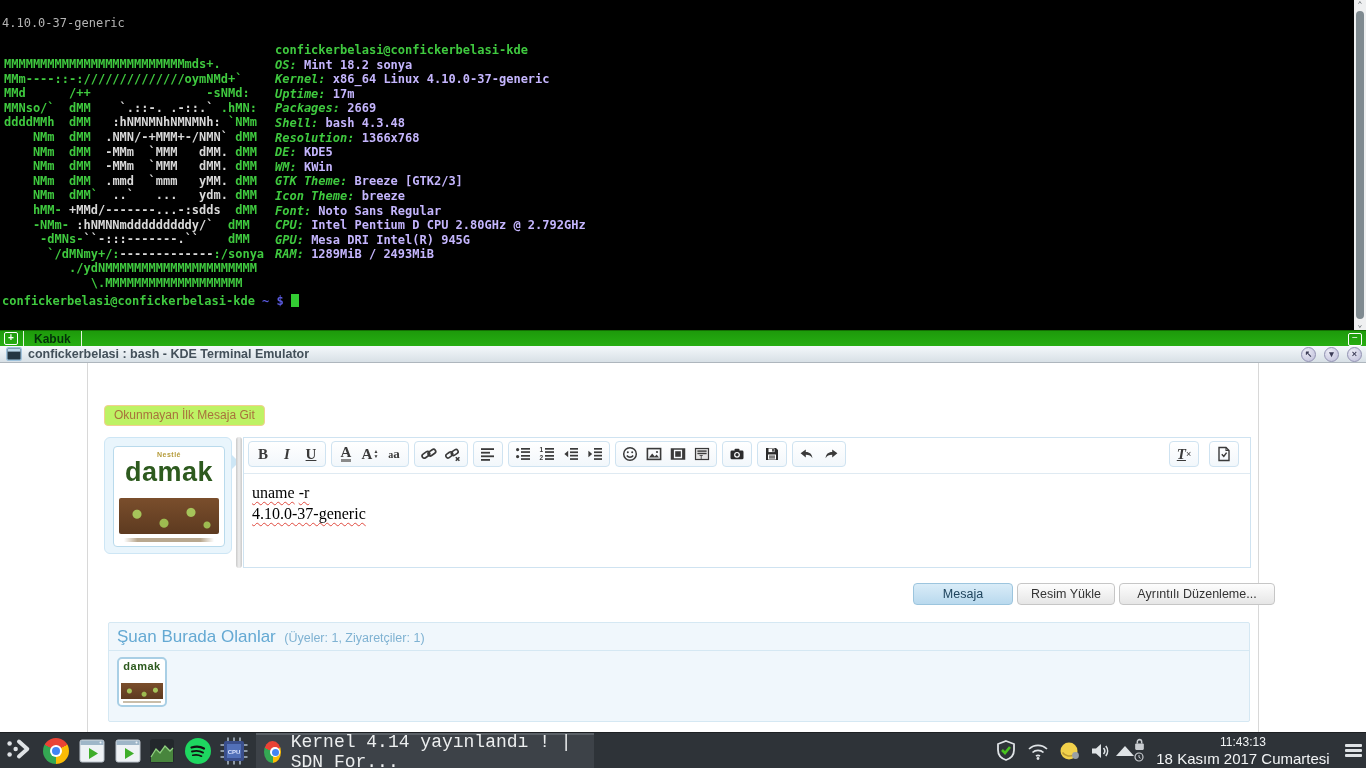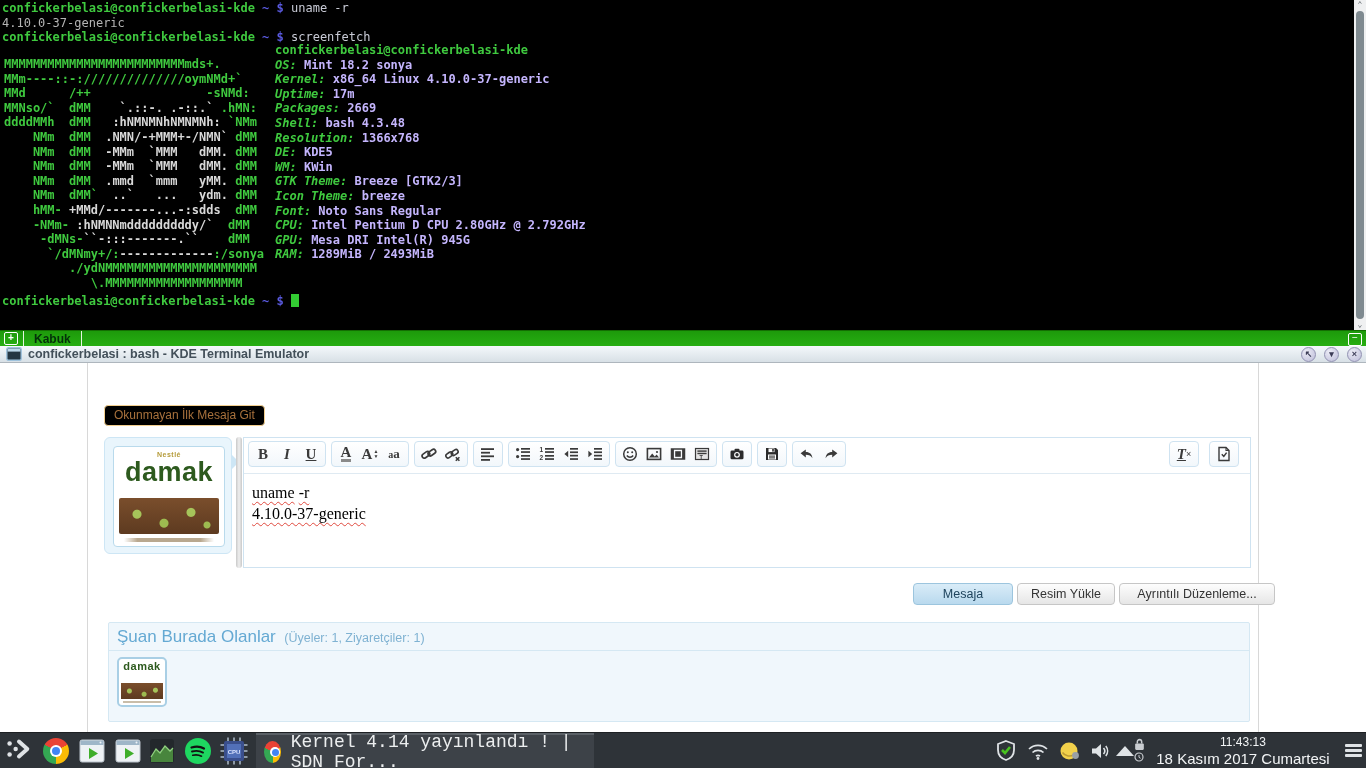--- a/index.html
+++ b/index.html
@@ -46,21 +46,21 @@
   .titlebar .ttl{font-size:12.5px;font-weight:bold;color:#43505a;}
   .win-btns{position:absolute;right:4px;top:1px;display:flex;gap:8px;}
   .wbtn{width:15px;height:15px;border-radius:50%;border:1px solid #9292b2;box-sizing:border-box;
         background:radial-gradient(circle at 35% 30%,#ececf6,#bcbcd8);color:#3a3a55;
         font-size:9px;line-height:13px;text-align:center;font-weight:bold;}
 
   
   .webpage{position:absolute;left:0;top:363px;width:1366px;height:369px;background:#fff;}
   .page-frame{position:absolute;left:87px;top:0;width:1172px;height:369px;
               border-left:1px solid #d8d8d8;border-right:1px solid #d8d8d8;box-sizing:border-box;}
-  .goto-btn{position:absolute;left:104px;top:42px;background:#000000;border:1px solid #f3cf8f;
+  .goto-btn{position:absolute;left:104px;top:42px;background:#bef264;border:1px solid #f3cf8f;
             border-radius:4px;padding:2px 9px 3px;font-size:12px;color:#a8713c;}
   
   .avatar-box{position:absolute;left:104px;top:74px;width:128px;height:117px;background:#e9f5fc;
               border:1px solid #cde6f5;border-radius:6px;box-sizing:border-box;}
   .avatar-box .ptr{position:absolute;right:-8px;top:16px;width:0;height:0;
                    border-top:8px solid transparent;border-bottom:8px solid transparent;border-left:8px solid #cde6f5;}
   .damak-card{position:absolute;left:8px;top:8px;width:110px;height:99px;background:#fff;
               border:1px solid #b9daec;border-radius:4px;overflow:hidden;text-align:center;}
   .nestle{font-size:7px;color:#b59b3a;font-weight:bold;margin-top:4px;letter-spacing:0.5px;}
   .damak-word{font-size:27px;font-weight:bold;color:#2d5a1e;line-height:28px;letter-spacing:0.5px;}
@@ -145,23 +145,21 @@
   .clock .date{font-size:15px;line-height:16px;}
   .hamburger{position:absolute;left:1345px;top:11px;width:17px;height:14px;}
   .hamburger span{display:block;height:2.5px;background:#dfe3e6;margin-bottom:2.6px;border-radius:1px;}
 </style>
 </head>
 <body>
 
 <div class="screen">
 
   <div class="terminal">
-    <div class="tline" style="left:2px;top:1px"><span class="p-user">confickerbelasi@confickerbelasi-kde</span><span class="p-sym"> ~ $ </span><span class="p-cmd">uname -r</span></div>
     <div class="tline" style="left:2px;top:15.6px"><span class="p-out">4.10.0-37-generic</span></div>
-    <div class="tline" style="left:2px;top:30px"><span class="p-user">confickerbelasi@confickerbelasi-kde</span><span class="p-sym"> ~ $ </span><span class="p-cmd">screenfetch</span></div>
     <pre id="ascii-art"><span class="g">MMMMMMMMMMMMMMMMMMMMMMMMMmds+.</span>
 <span class="g">MMm----::-://////////////oymNMd+`</span>
 <span class="g">MMd      /++                -sNMd:</span>
 <span class="g">MMNso/`  dMM    </span><span class="w">`.::-. .-::.`</span><span class="g"> .hMN:</span>
 <span class="g">ddddMMh  dMM   </span><span class="w">:hNMNMNhNMNMNh:</span><span class="g"> `NMm</span>
 <span class="g">    NMm  dMM  </span><span class="w">.NMN/-+MMM+-/NMN`</span><span class="g"> dMM</span>
 <span class="g">    NMm  dMM  </span><span class="w">-MMm  `MMM   dMM.</span><span class="g"> dMM</span>
 <span class="g">    NMm  dMM  </span><span class="w">-MMm  `MMM   dMM.</span><span class="g"> dMM</span>
 <span class="g">    NMm  dMM  </span><span class="w">.mmd  `mmm   yMM.</span><span class="g"> dMM</span>
 <span class="g">    NMm  dMM`  </span><span class="w">..`   ...   ydm.</span><span class="g"> dMM</span>

